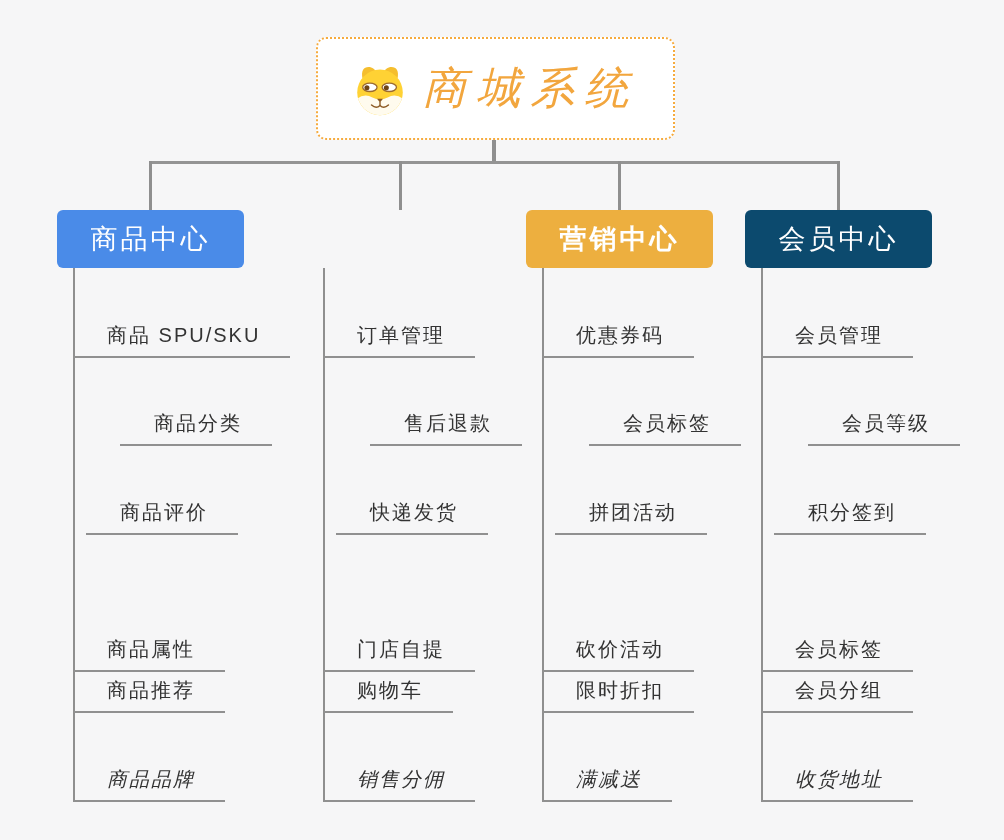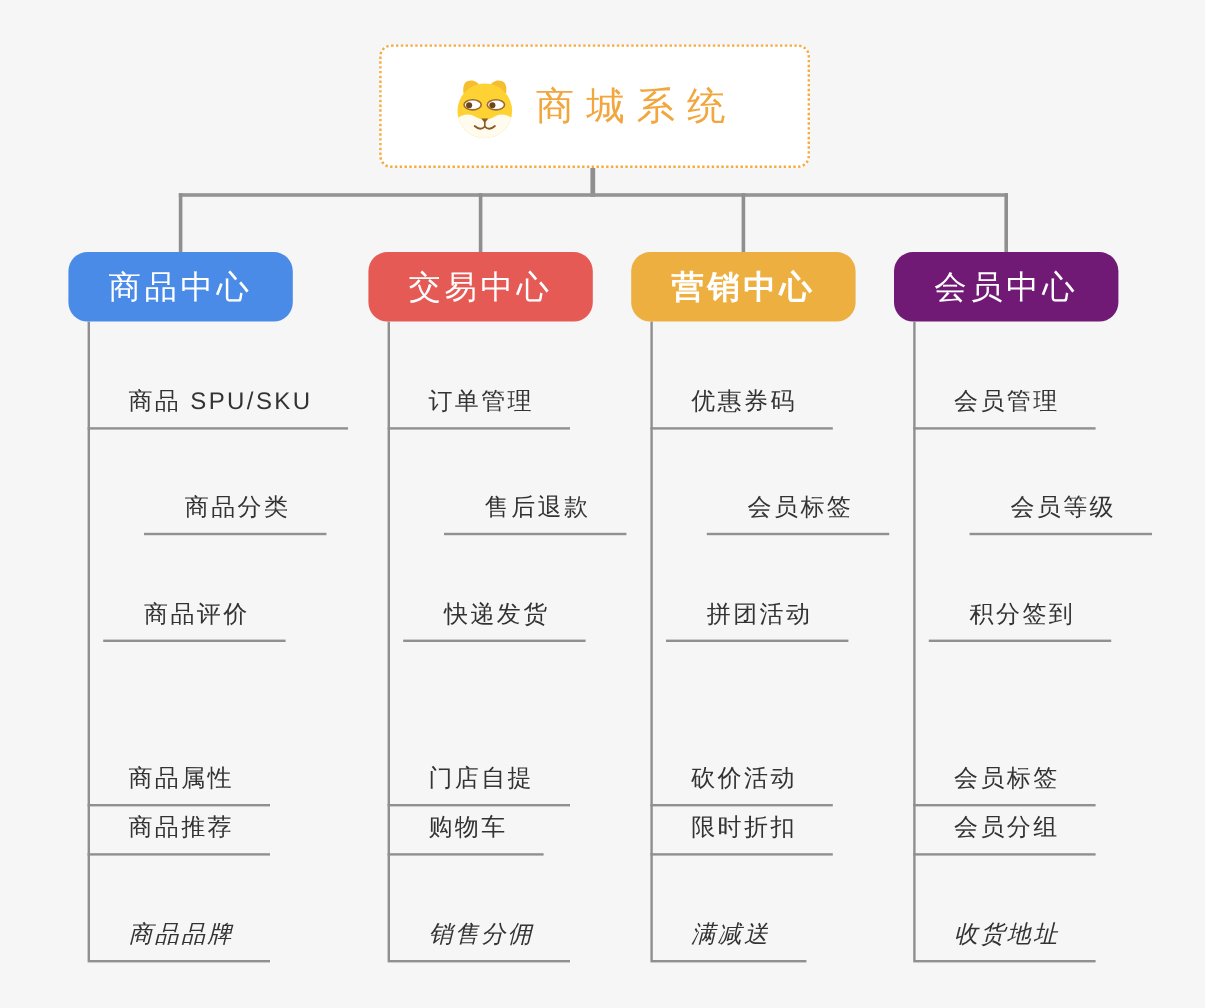--- a/index.html
+++ b/index.html
@@ -19,40 +19,41 @@
     position:absolute;left:316px;top:37px;
     width:359px;height:103px;
     background:#ffffff;
     border:2px dotted #f6ab3e;
     border-radius:10px;
     box-sizing:border-box;
     display:flex;align-items:center;justify-content:center;
     gap:16px;
   }
   .root-title{
-    font-size:32px;
+    font-size:44px;
     letter-spacing:10px;
     color:#f2a63e;
     white-space:nowrap;
     text-indent:0;
+    font-style:italic;
   }
   .dog{width:54px;height:54px;display:inline-flex;}
 
   
   .line{position:absolute;background:#8f8f8f;}
   .stem{left:492px;top:140px;width:4px;height:24px;}
   .hbar{left:149px;top:161px;width:691px;height:3px;background:#949494;}
   .drop{top:161px;width:3px;height:49px;background:#8f8f8f;}
   .d0{left:149px;} .d1{left:399px;} .d2{left:618px;} .d3{left:837px;}
 
   
   .branch-box{
     position:absolute;top:210px;
     width:187px;height:58px;
-    border-radius:16px;
+    border-radius:6px;
     color:#ffffff;
     font-size:27px;
     letter-spacing:3px;
     display:flex;align-items:center;justify-content:center;
     white-space:nowrap;
   }
   .b0{left:57px;} .b1{left:307px;} .b2{left:526px;} .b3{left:745px;}
 
   
   .col{position:absolute;top:268px;height:532px;}
@@ -107,23 +108,22 @@
   </div>
 
   <div class="line stem"></div>
   <div class="line hbar"></div>
   <div class="line drop d0"></div>
   <div class="line drop d1"></div>
   <div class="line drop d2"></div>
   <div class="line drop d3"></div>
 
   <div class="branch-box b0" style="background: rgb(74, 139, 232);">商品中心</div>
-  <div class="branch-box b1" style="background: rgb(230, 90, 85);">交易中心</div>
   <div class="branch-box b2" style="background: rgb(237, 175, 63); font-weight: bold;">营销中心</div>
-  <div class="branch-box b3" style="background: #701a75;">会员中心</div>
+  <div class="branch-box b3" style="background: #0c4a6e;">会员中心</div>
 
   <div class="col t0">
     <div class="item">商品 SPU/SKU</div>
     <div class="item">商品分类</div>
     <div class="item">商品评价</div>
     <div class="item">商品属性</div>
     <div class="item">商品推荐</div>
     <div class="item">商品品牌</div>
   </div>
 

